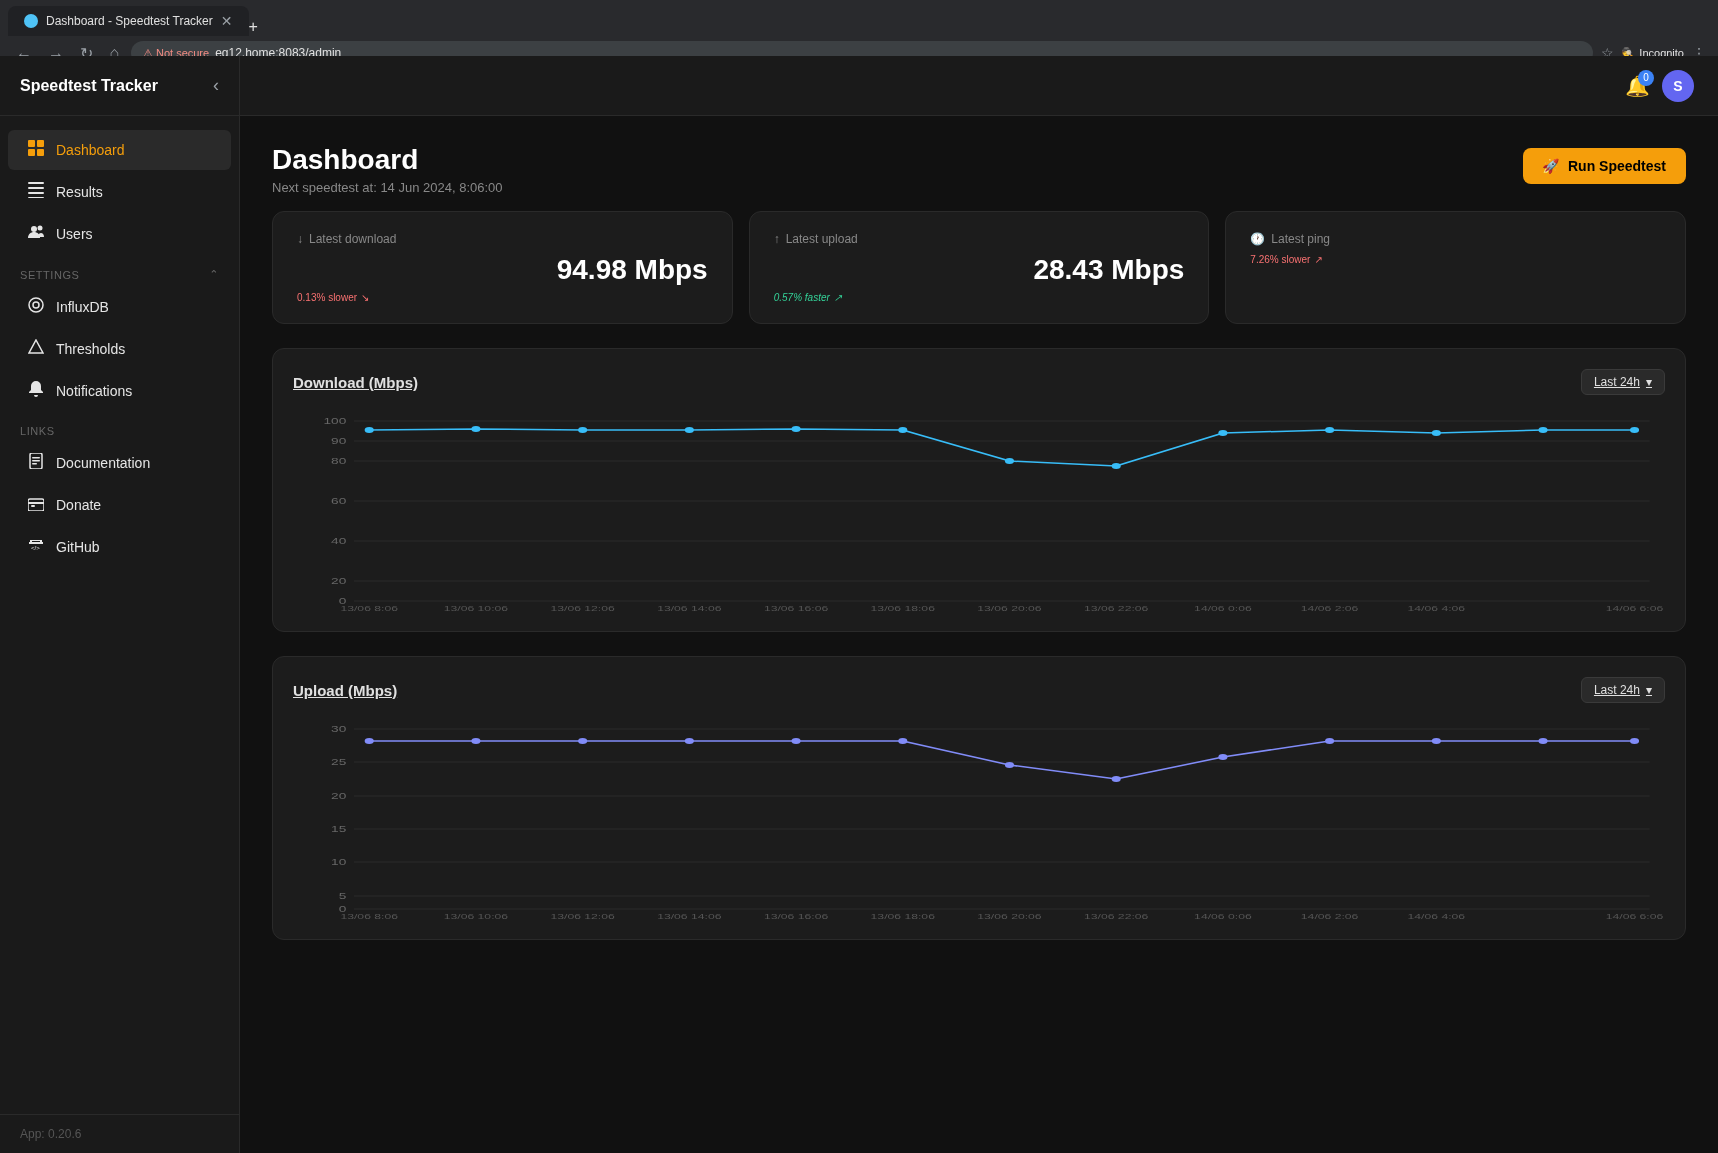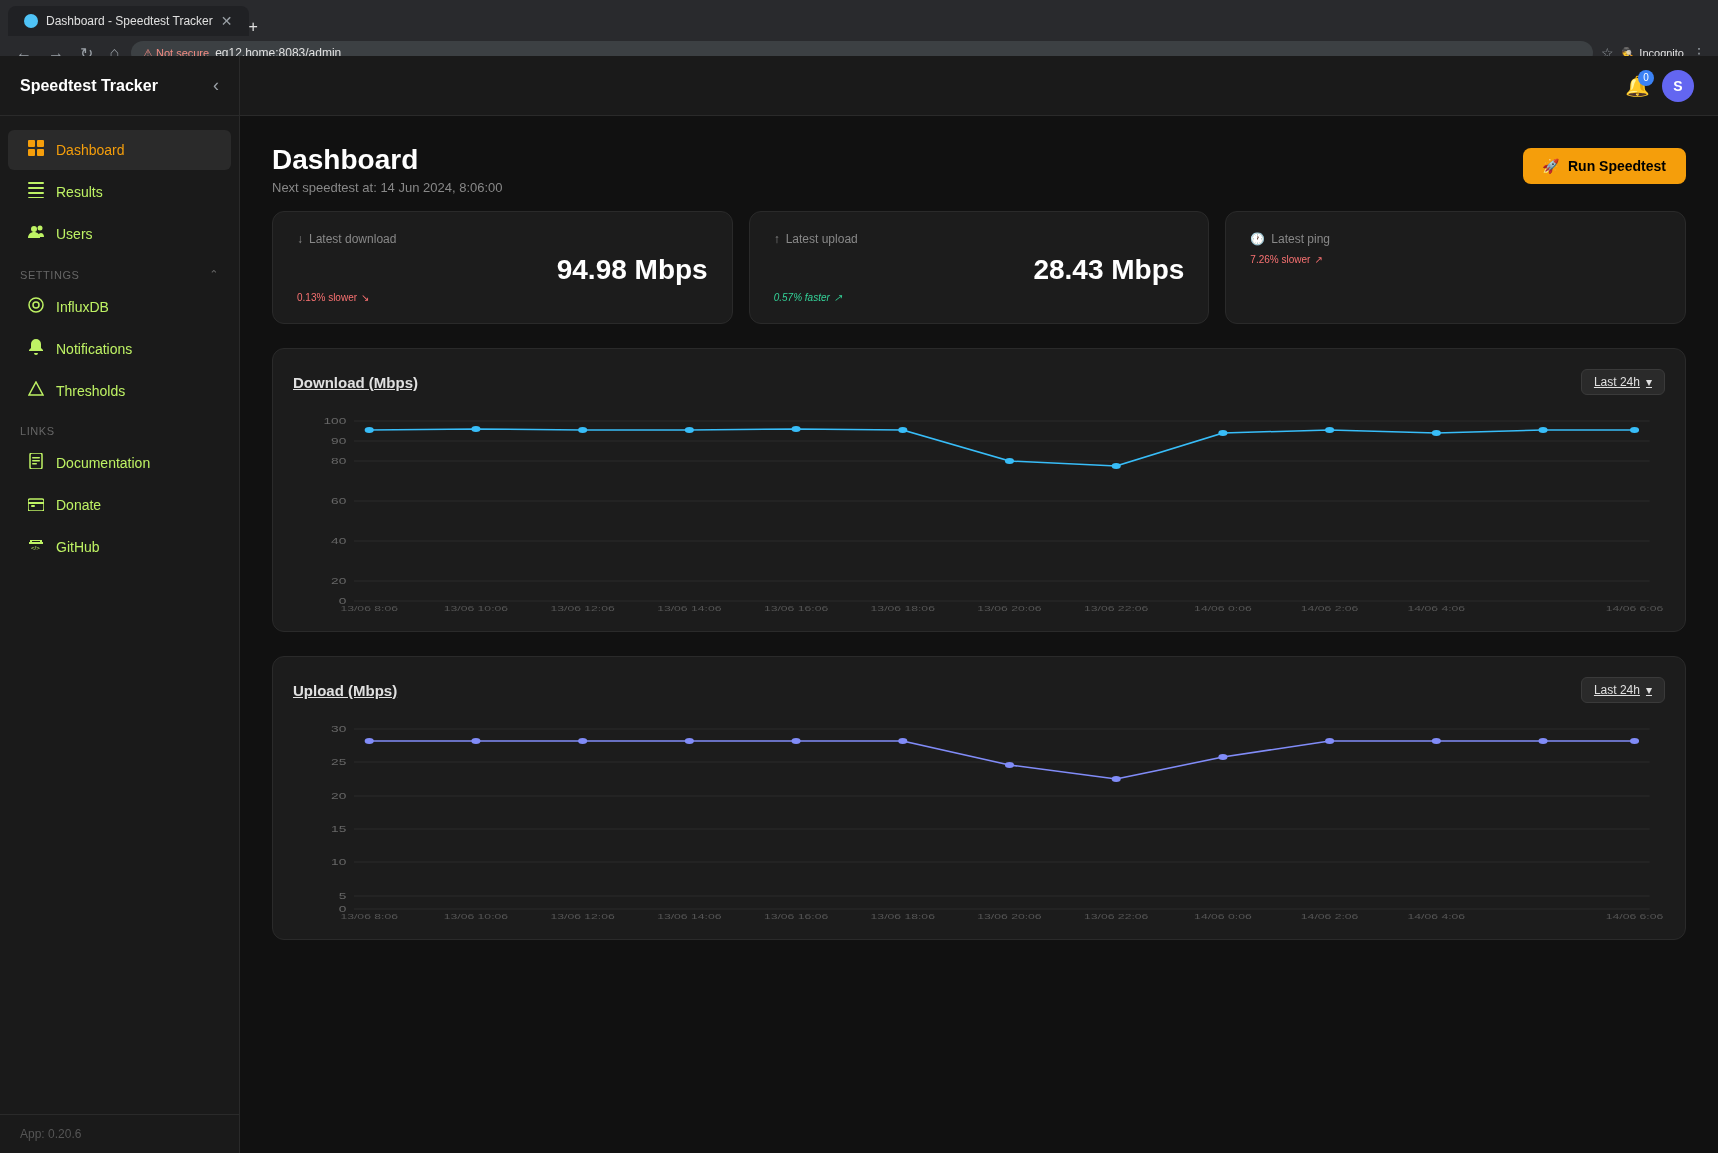--- a/index.html
+++ b/index.html
@@ -18,21 +18,21 @@
     .browser-url-bar .url-text { color: #e0e0e0; }
     .browser-right-icons { display: flex; gap: 8px; color: #9aa0a6; font-size: 14px; align-items: center; }
     .incognito-badge { display: flex; align-items: center; gap: 4px; font-size: 11px; color: #e0e0e0; }
 
     
     .sidebar { width: 240px; background: #1a1a1a; border-right: 1px solid #2a2a2a; display: flex; flex-direction: column; flex-shrink: 0; }
     .sidebar-header { padding: 16px 20px; display: flex; align-items: center; justify-content: space-between; border-bottom: 1px solid #2a2a2a; height: 60px; }
     .sidebar-title { font-size: 16px; font-weight: 600; color: #ffffff; }
     .sidebar-collapse { color: #9aa0a6; cursor: pointer; font-size: 18px; }
     .sidebar-nav { flex: 1; padding: 12px 0; overflow-y: auto; }
-    .nav-item { display: flex; align-items: center; gap: 12px; padding: 10px 20px; cursor: pointer; border-radius: 6px; margin: 2px 8px; font-size: 14px; color: #bef264; transition: background 0.15s; }
+    .nav-item { display: flex; align-items: center; gap: 12px; padding: 10px 20px; cursor: pointer; border-radius: 6px; margin: 2px 8px; font-size: 14px; color: #e5e5e5; transition: background 0.15s; }
     .nav-item.active { background: #2a2a2a; color: #f59e0b; }
     .nav-item.active .nav-icon { color: #f59e0b; }
     .nav-icon { font-size: 16px; flex-shrink: 0; }
     .nav-section-label { padding: 12px 20px 4px; font-size: 11px; color: #666; text-transform: uppercase; letter-spacing: 0.05em; display: flex; align-items: center; justify-content: space-between; }
     .sidebar-footer { padding: 12px 20px; border-top: 1px solid #2a2a2a; font-size: 12px; color: #555; }
 
     
     .main { flex: 1; overflow-y: auto; background: #111; }
     .main-header { padding: 28px 32px 16px; display: flex; align-items: flex-start; justify-content: space-between; }
     .page-title { font-size: 28px; font-weight: 700; color: #ffffff; }
@@ -153,32 +153,32 @@
           <svg width="16" height="16" viewBox="0 0 16 16" fill="currentColor">
               <circle cx="8" cy="8" r="3" fill="none" stroke="currentColor" stroke-width="1.5"></circle>
               <circle cx="8" cy="8" r="7" fill="none" stroke="currentColor" stroke-width="1.5"></circle>
             </svg>
         </span>
         <span>InfluxDB</span>
       </div>
       <div class="nav-item">
         <span class="nav-icon">
           <svg width="16" height="16" viewBox="0 0 16 16" fill="currentColor">
+              <path d="M8 1l7 13H1z" fill="none" stroke="currentColor" stroke-width="1.5"></path>
+            </svg>
+        </span>
+        <span>Thresholds</span>
+      </div>
+      <div class="nav-item">
+        <span class="nav-icon">
+          <svg width="16" height="16" viewBox="0 0 16 16" fill="currentColor">
               <path d="M8 0a5 5 0 00-5 5v4l-2 2v1h14v-1l-2-2V5a5 5 0 00-5-5zm0 16a2 2 0 002-2H6a2 2 0 002 2z"></path>
             </svg>
         </span>
         <span>Notifications</span>
-      </div>
-      <div class="nav-item">
-        <span class="nav-icon">
-          <svg width="16" height="16" viewBox="0 0 16 16" fill="currentColor">
-              <path d="M8 1l7 13H1z" fill="none" stroke="currentColor" stroke-width="1.5"></path>
-            </svg>
-        </span>
-        <span>Thresholds</span>
       </div>
 
       <div class="nav-section-label">
         <span>Links</span>
       </div>
       <div class="nav-item">
         <span class="nav-icon">
           <svg width="16" height="16" viewBox="0 0 16 16" fill="currentColor">
               <rect x="2" y="0" width="12" height="16" rx="2" fill="none" stroke="currentColor" stroke-width="1.5"></rect>
               <rect x="4" y="4" width="8" height="1.5" rx="0.75"></rect>

